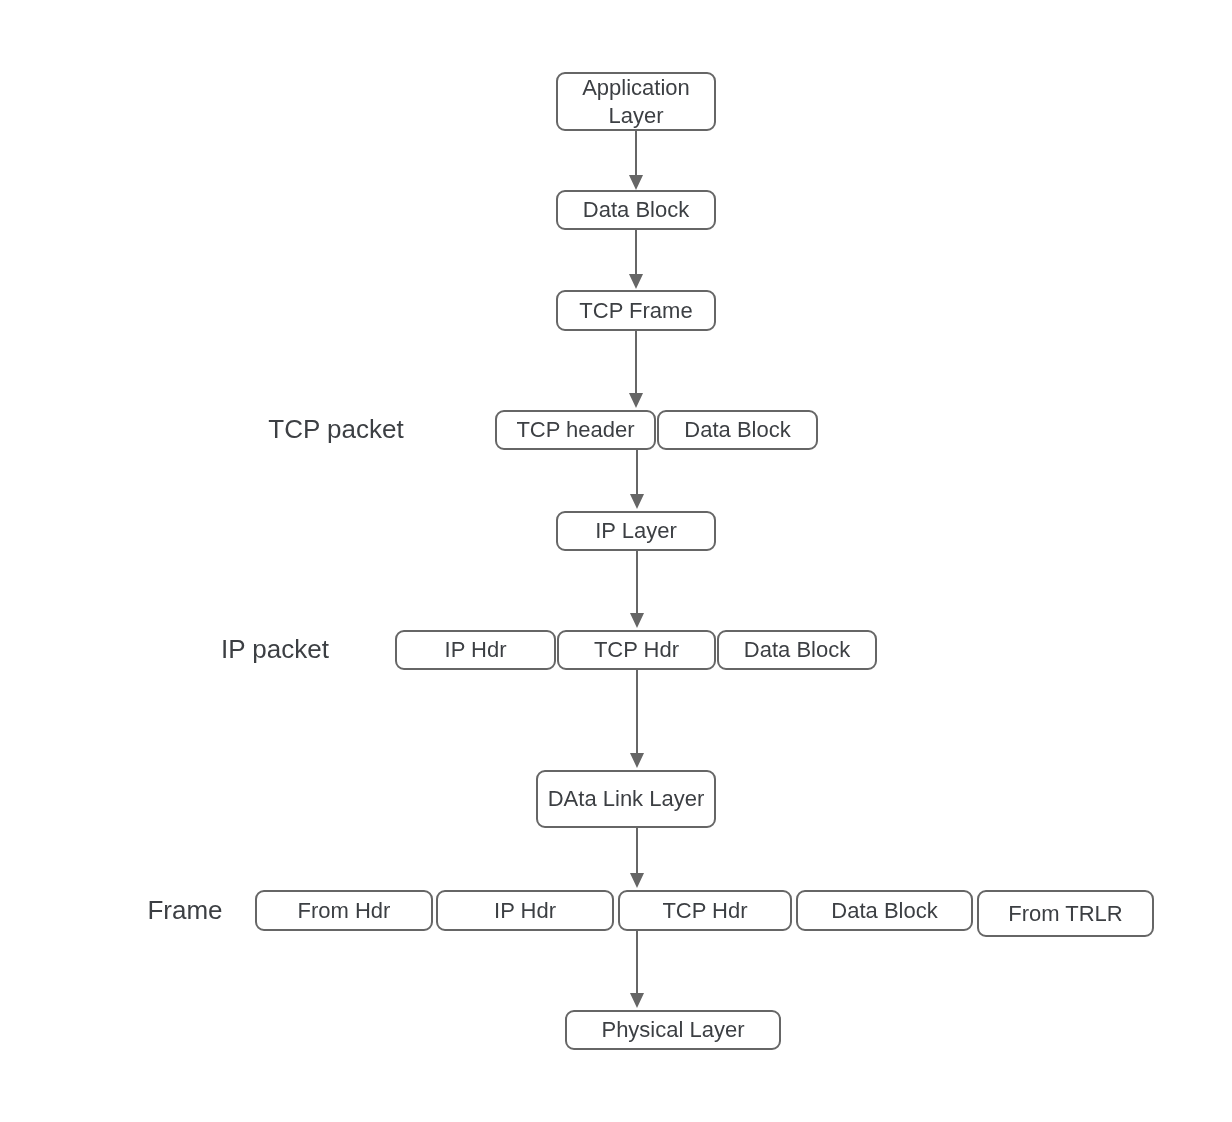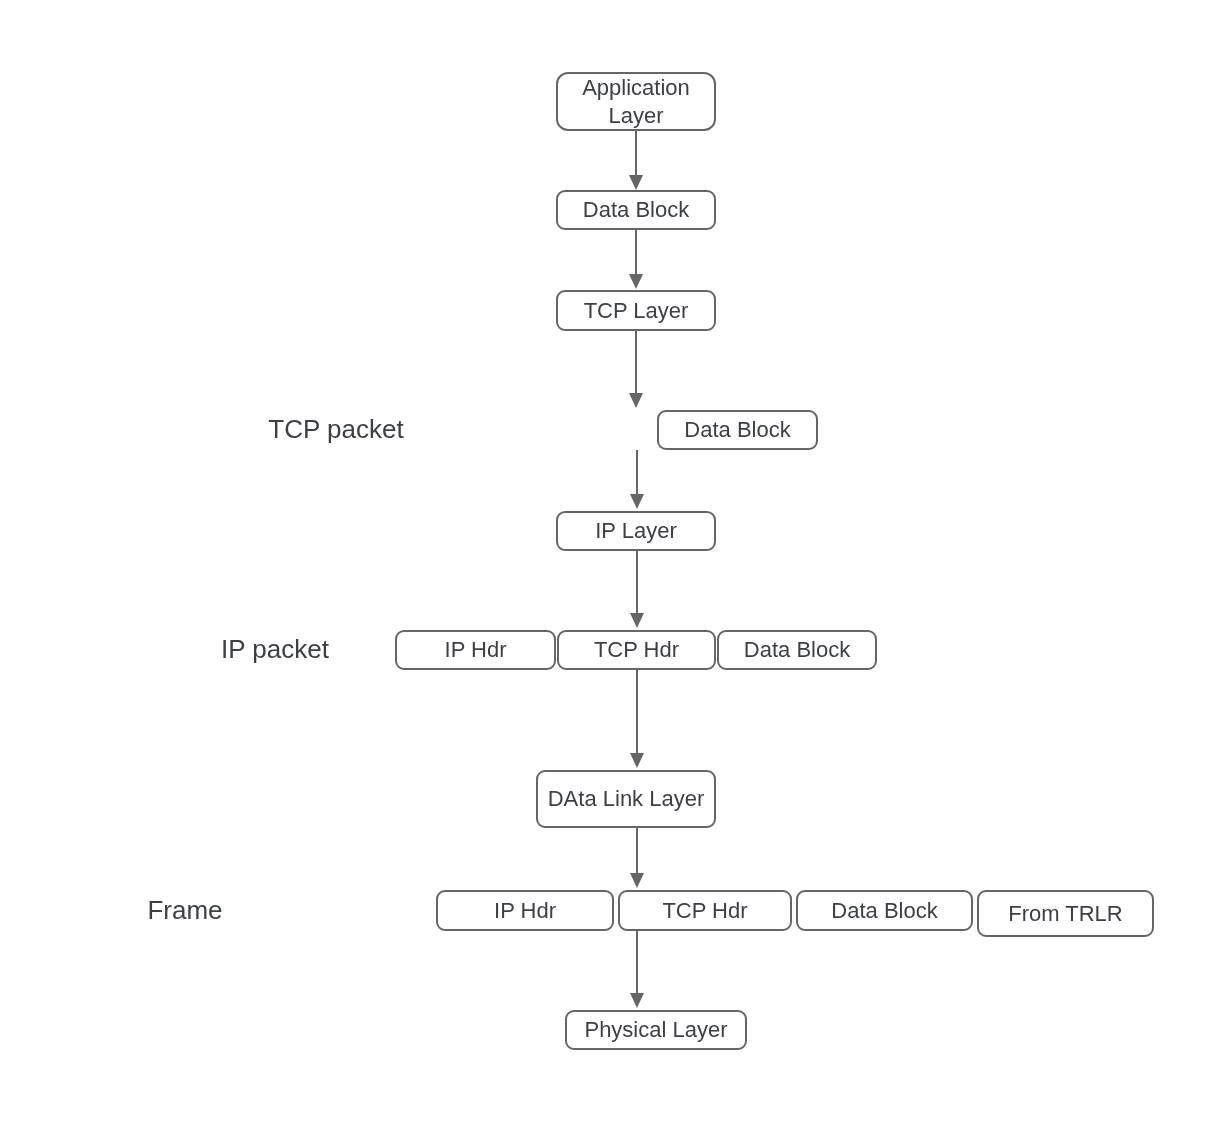--- a/index.html
+++ b/index.html
@@ -42,21 +42,20 @@
     align-items: center;
     justify-content: center;
     text-align: center;
     font-size: 22px;
     line-height: 1.25;
     color: var(--text, #3c3f43);
     padding: 0 4px;
   }
   .node.narrow-wrap {
     padding: 0 15px;
-    border-radius: 12px;
   }
   .row-label {
     position: absolute;
     transform: translate(-50%, -50%);
     font-size: 26px;
     color: var(--text, #3c3f43);
     white-space: nowrap;
   }
 </style>
 </head>
@@ -96,45 +95,47 @@
     <g>
       <line class="arrow-line" x1="637" y1="931" x2="637" y2="994"></line>
       <polygon class="arrow-head" points="630,993 644,993 637,1008"></polygon>
     </g>
   </svg>
 
   <div class="node narrow-wrap" style="left:556px;top:72px;width:160px;height:59px;">Application Layer</div>
 
   <div class="node" style="left:556px;top:190px;width:160px;height:40px;">Data Block</div>
 
-  <div class="node" style="left:556px;top:290px;width:160px;height:41px;">TCP Layer</div>
+  <div class="node" style="left:556px;top:290px;width:160px;height:41px;">TCP Frame</div>
 
   <div class="row-label" style="left:336px;top:429px;">TCP packet</div>
 
+  <div class="node" style="left:495px;top:410px;width:161px;height:40px;">TCP header</div>
 
   <div class="node" style="left:657px;top:410px;width:161px;height:40px;">Data Block</div>
 
   <div class="node" style="left:556px;top:511px;width:160px;height:40px;">IP Layer</div>
 
   <div class="row-label" style="left:275px;top:649px;">IP packet</div>
 
   <div class="node" style="left:395px;top:630px;width:161px;height:40px;">IP Hdr</div>
 
   <div class="node" style="left:557px;top:630px;width:159px;height:40px;">TCP Hdr</div>
 
   <div class="node" style="left:717px;top:630px;width:160px;height:40px;">Data Block</div>
 
   <div class="node" style="left:536px;top:770px;width:180px;height:58px;">DAta Link Layer</div>
 
   <div class="row-label" style="left:185px;top:910px;">Frame</div>
 
+  <div class="node" style="left:255px;top:890px;width:178px;height:41px;">From Hdr</div>
 
   <div class="node" style="left:436px;top:890px;width:178px;height:41px;">IP Hdr</div>
 
   <div class="node" style="left:618px;top:890px;width:174px;height:41px;">TCP Hdr</div>
 
   <div class="node" style="left:796px;top:890px;width:177px;height:41px;">Data Block</div>
 
   <div class="node" style="left:977px;top:890px;width:177px;height:47px;">From TRLR</div>
 
-  <div class="node" style="left:565px;top:1010px;width:182px;height:40px;">Physical Layer</div>
+  <div class="node" style="left:565px;top:1010px;width:216px;height:40px;">Physical Layer</div>
 
 </div>
 
 </body></html>

